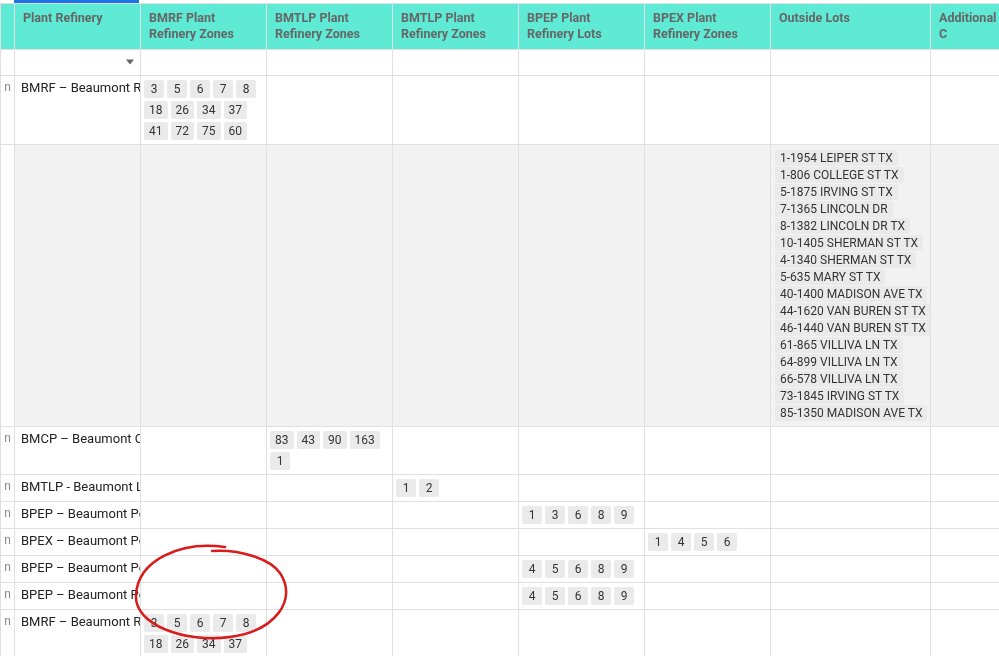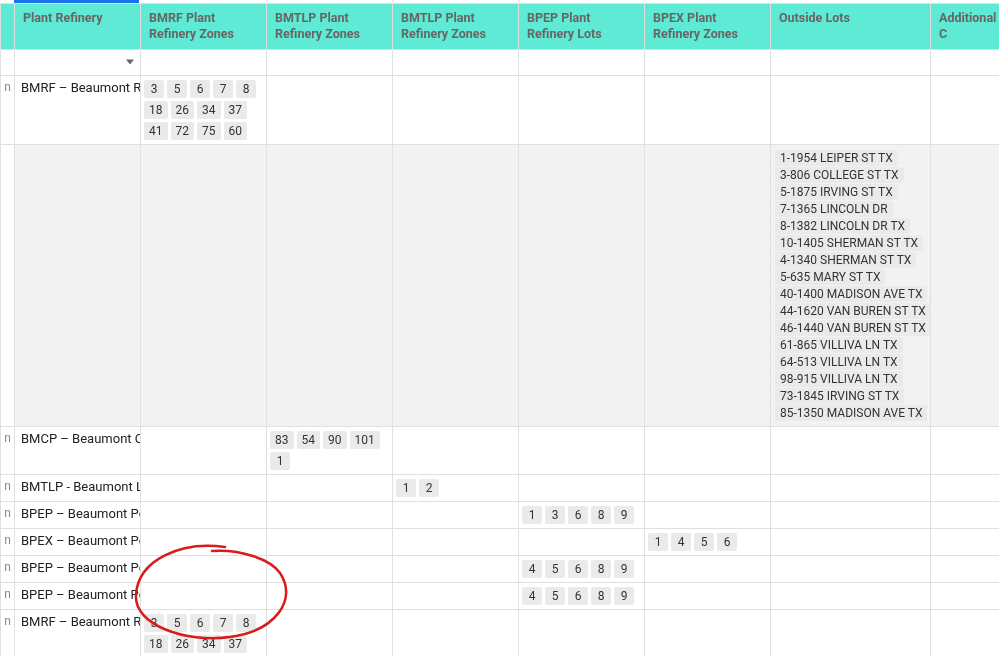--- a/index.html
+++ b/index.html
@@ -201,49 +201,49 @@
           <td class="stub-cell"></td>
           <td class="plant-cell shade"></td>
           <td class="shade"></td>
           <td class="shade"></td>
           <td class="shade"></td>
           <td class="shade"></td>
           <td class="shade"></td>
           <td class="shade">
             <div class="" style="padding: 4px;">
               <span class="lot-chip">1-1954 LEIPER ST TX</span>
-              <span class="lot-chip">3-806 COLLEGE ST TX</span>
+              <span class="lot-chip">1-806 COLLEGE ST TX</span>
               <span class="lot-chip">5-1875 IRVING ST TX</span>
               <span class="lot-chip">7-1365 LINCOLN DR</span>
               <span class="lot-chip">8-1382 LINCOLN DR TX</span>
               <span class="lot-chip">10-1405 SHERMAN ST TX</span>
               <span class="lot-chip">4-1340 SHERMAN ST TX</span>
               <span class="lot-chip">5-635 MARY ST TX</span>
               <span class="lot-chip">40-1400 MADISON AVE TX</span>
               <span class="lot-chip">44-1620 VAN BUREN ST TX</span>
               <span class="lot-chip">46-1440 VAN BUREN ST TX</span>
               <span class="lot-chip">61-865 VILLIVA LN TX</span>
-              <span class="lot-chip">64-513 VILLIVA LN TX</span>
-              <span class="lot-chip">98-915 VILLIVA LN TX</span>
+              <span class="lot-chip">64-899 VILLIVA LN TX</span>
+              <span class="lot-chip">66-578 VILLIVA LN TX</span>
               <span class="lot-chip">73-1845 IRVING ST TX</span>
               <span class="lot-chip">85-1350 MADISON AVE TX</span>
             </div>
           </td>
           <td class="shade"></td>
         </tr>
         <tr>
           <td class="stub-cell stub-n"></td>
           <td class="plant-cell">BMCP – Beaumont Che</td>
           <td></td>
           <td>
             <div class="chips">
               <span class="chip">83</span>
-              <span class="chip">54</span>
+              <span class="chip">43</span>
               <span class="chip">90</span>
-              <span class="chip">101</span>
+              <span class="chip">163</span>
               <span class="chip">1</span>
             </div>
           </td>
           <td></td>
           <td></td>
           <td></td>
           <td></td>
           <td></td>
         </tr>
         <tr>

